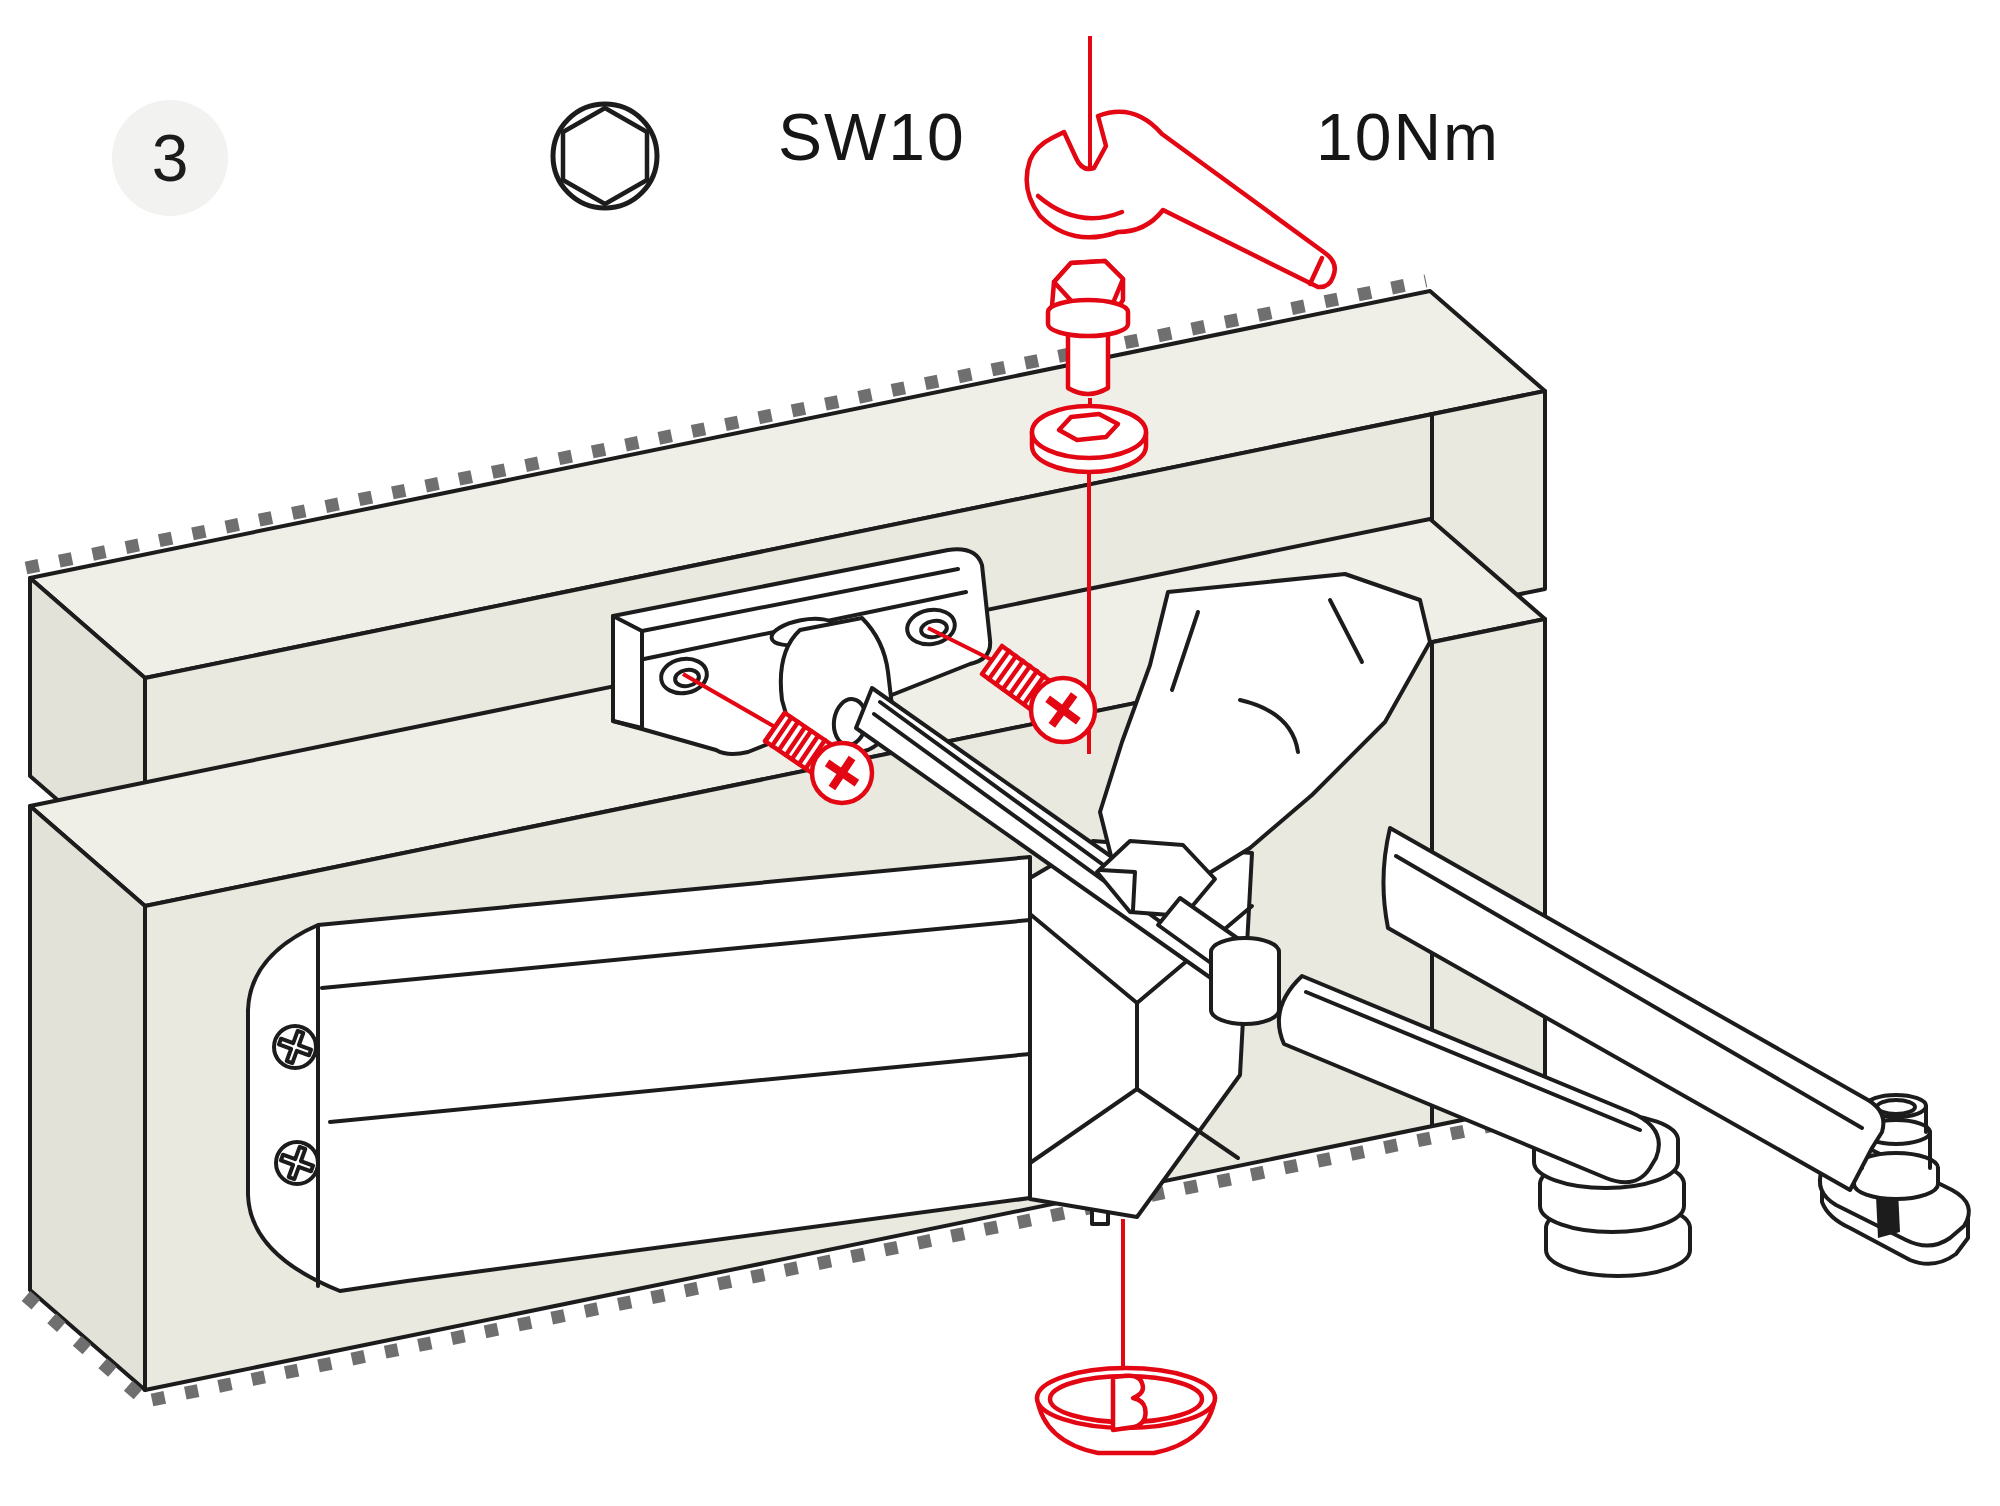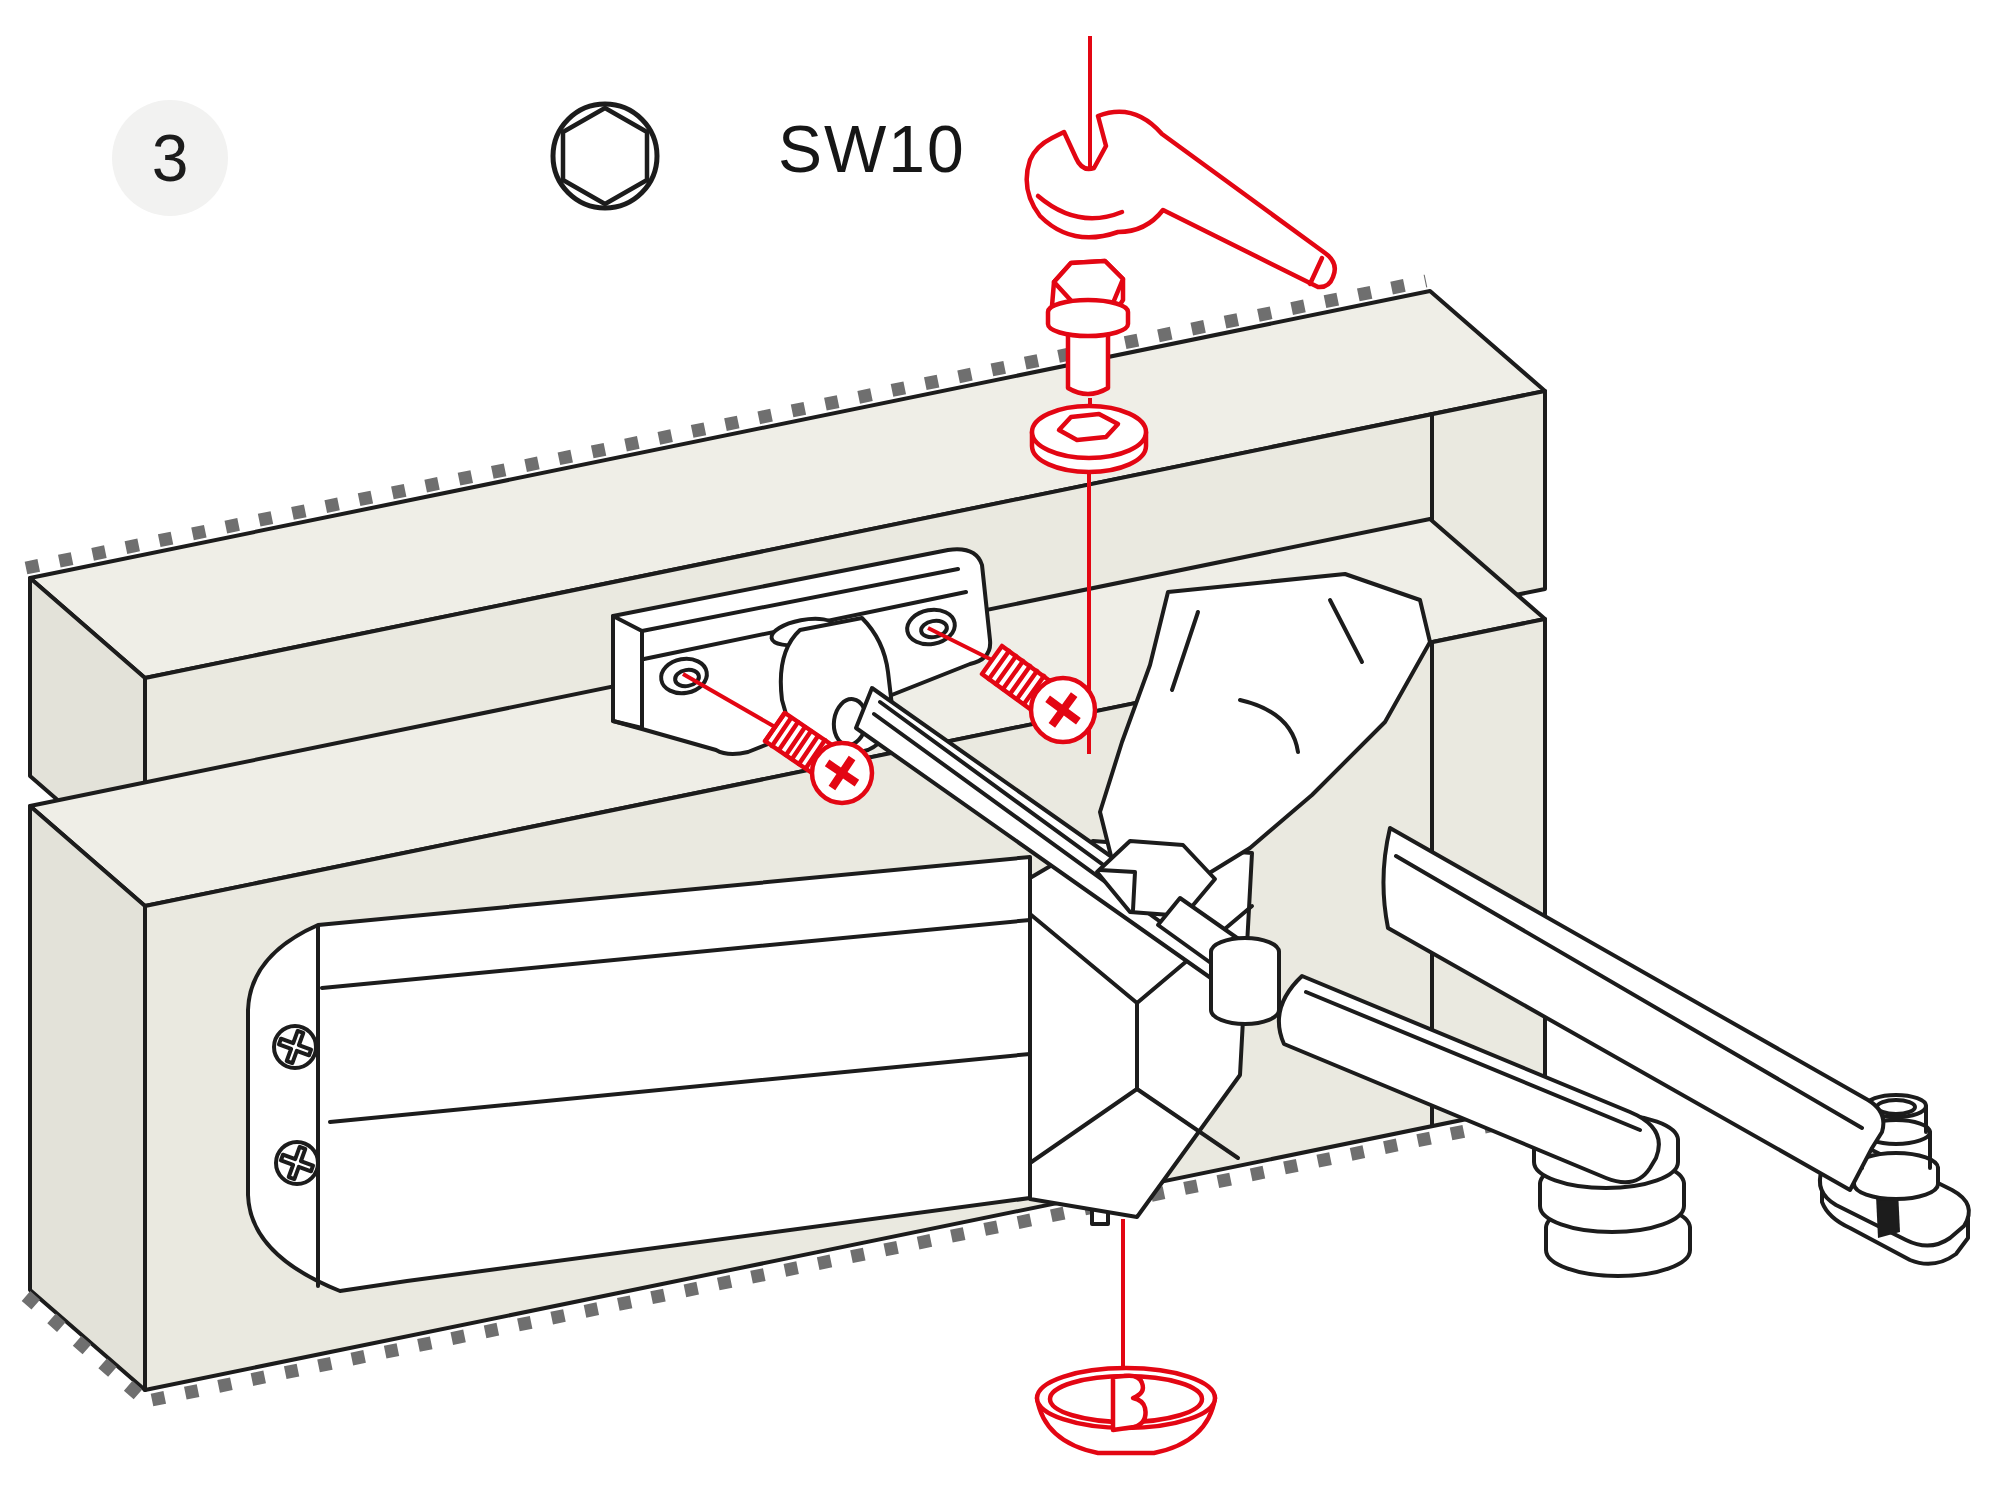--- a/index.html
+++ b/index.html
@@ -10,21 +10,21 @@
   .scene{position:absolute;left:0;top:0;width:2000px;height:1506px;}
   .step-badge{
     position:absolute;left:112px;top:100px;width:116px;height:116px;border-radius:50%;
     background:var(--c-badge_bg,#f2f2f1);display:flex;align-items:center;justify-content:center;
   }
   .step-badge span{font-size:66px;font-weight:500;color:var(--c-ink,#1c1c1c);}
   .tool-label{
     position:absolute;font-size:66px;font-weight:400;color:var(--c-text,#161616);
     letter-spacing:2px;line-height:1;white-space:nowrap;
   }
-  .label-sw{left:778px;top:116px;text-align:center;}
+  .label-sw{left:778px;top:104px;text-align:center;}
   .label-nm{left:1316px;top:104px;}
 
   
   .k  {fill:#ffffff;stroke:var(--c-ink,#1c1c1c);stroke-width:4;stroke-linejoin:round;stroke-linecap:round;}
   .kn {fill:none;stroke:var(--c-ink,#1c1c1c);stroke-width:4;stroke-linejoin:round;stroke-linecap:round;}
   .kf {fill:var(--c-ink,#1c1c1c);stroke:none;}
   .bt {fill:var(--c-surface_beige_light,#efeee7);stroke:var(--c-ink,#1c1c1c);stroke-width:4;stroke-linejoin:round;}
   .bf {fill:var(--c-surface_beige,#eae9e0);stroke:var(--c-ink,#1c1c1c);stroke-width:4;stroke-linejoin:round;}
   .bs {fill:var(--c-surface_beige_dark,#e3e2d9);stroke:var(--c-ink,#1c1c1c);stroke-width:4;stroke-linejoin:round;}
   .r  {fill:#ffffff;stroke:var(--c-accent_red,#e30613);stroke-width:4.5;stroke-linejoin:round;stroke-linecap:round;}
@@ -212,14 +212,15 @@
       <circle class="kn" cx="605" cy="156" r="52" style="stroke-width:5"></circle>
       <path class="kn" d="M605,108 L647,132 L647,180 L605,204 L563,180 L563,132 Z" style="stroke-width:4.5"></path>
     </g>
   </svg>
 
   <div class="step-badge">
     <span>3</span>
   </div>
 
   <div class="tool-label label-sw">SW10</div>
+  <div class="tool-label label-nm">10Nm</div>
 
 </div>
 
 </body></html>

